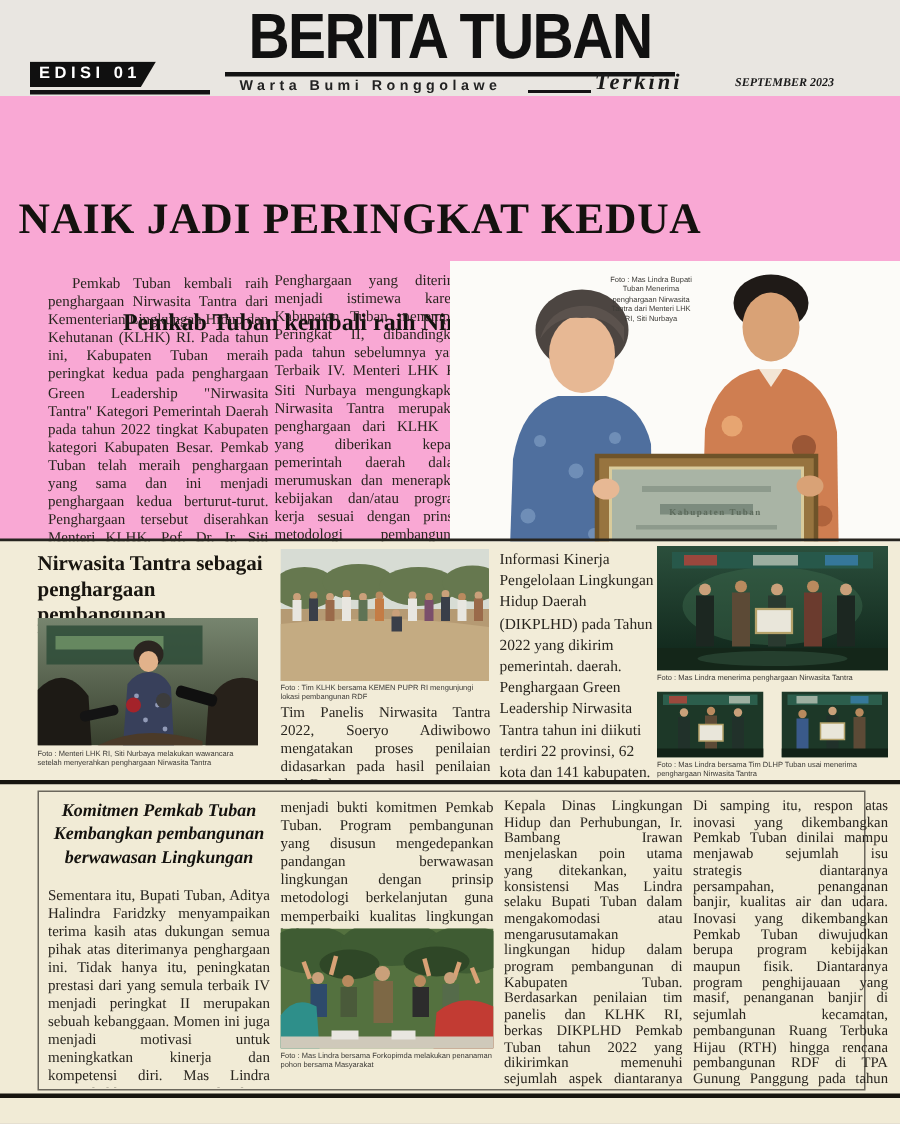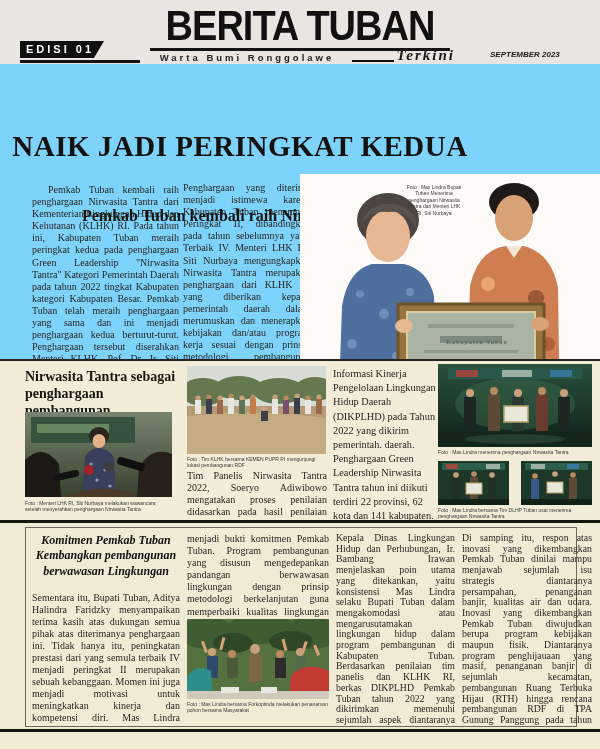--- a/index.html
+++ b/index.html
@@ -30,25 +30,25 @@
   }
   .badge-underline { position:absolute; left:20px; top:60px; width:120px; height:3px; background:#131313; }
   .tagline {
     position:absolute; left:142px; top:52px; width:210px; text-align:center;
     font-family:"Liberation Sans", sans-serif; font-weight:bold; font-size:9.5px;
     letter-spacing:3px; color:#222;
   }
   .tagline-rule-r { position:absolute; left:352px; top:60px; width:42px; height:2px; background:#131313; }
   .mast-date {
     position:absolute; left:490px; top:50px; width:100px;
-    font-family:Liberation Sans, sans-serif; font-style:italic; font-weight:900;
+    font-family:Liberation Serif, serif; font-style:italic; font-weight:900;
     font-size:8px; color:#1a1a1a;
   }
   
-  .lead-band { position:absolute; left:0; top:64px; width:600px; height:296px; background:#7dd3fc; }
+  .lead-band { position:absolute; left:0; top:64px; width:600px; height:296px; background:#f9a8d4; }
   .headline {
     position:absolute; left:10px; top:66px; width:460px; text-align:center;
     font-weight:bold; font-size:29px; letter-spacing:0.5px; color:#14120f;
   }
   .subheadline {
     position:absolute; left:10px; top:99px; width:460px; text-align:center;
     font-weight:bold; font-size:16px; color:#14120f;margin-top:44px;
   }
   .bodytext {
     font-size:10px; line-height:12.1px; text-align:justify; color:#28251f;

